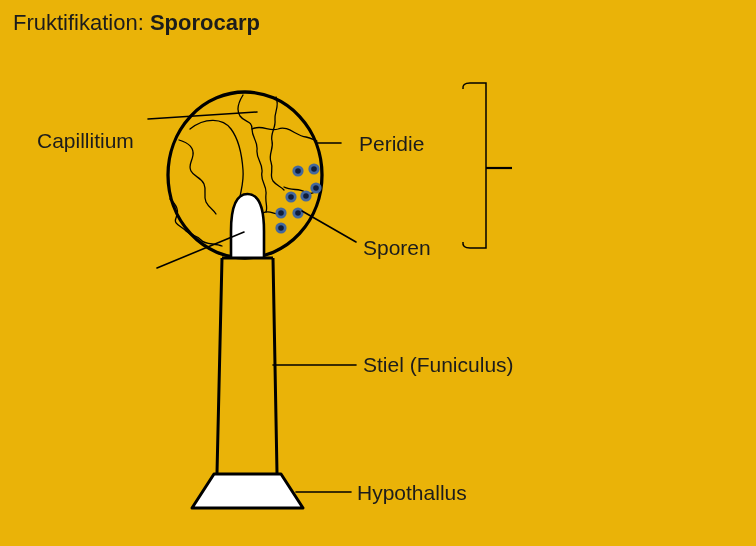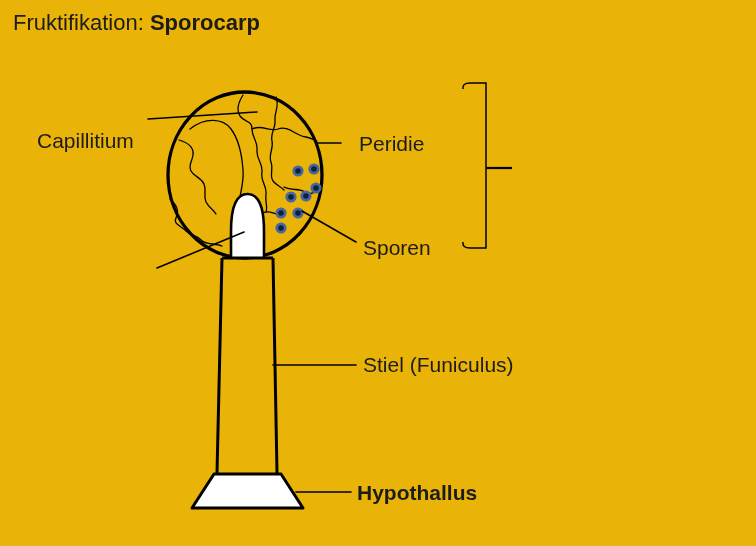--- a/index.html
+++ b/index.html
@@ -37,21 +37,21 @@
     line-height: 26px;
     color: #1c1c1c;
     white-space: nowrap;
   }
   .lbl-capillitium { left: 37px;  top: 107px; margin-top: 21px; }
   .lbl-peridie     { left: 359px; top: 131px; }
   .lbl-kopfchen    { left: 523px; top: 155px; }
   .lbl-sporen      { left: 363px; top: 235px; text-align: right; }
   .lbl-columella   { left: 55px;  top: 251px; }
   .lbl-stiel       { left: 342px; top: 352px; margin-left: 21px; }
-  .lbl-hypothallus { left: 357px; top: 480px; font-weight: bold; }
+  .lbl-hypothallus { left: 357px; top: 480px; }
 </style>
 </head>
 <body>
 
 <div class="stage">
 
   <div class="title"><span>Fruktifikation: </span><span class="bold">Sporocarp</span></div>
 
   <svg class="diagram-svg" width="756" height="546" viewBox="0 0 756 546">
 

